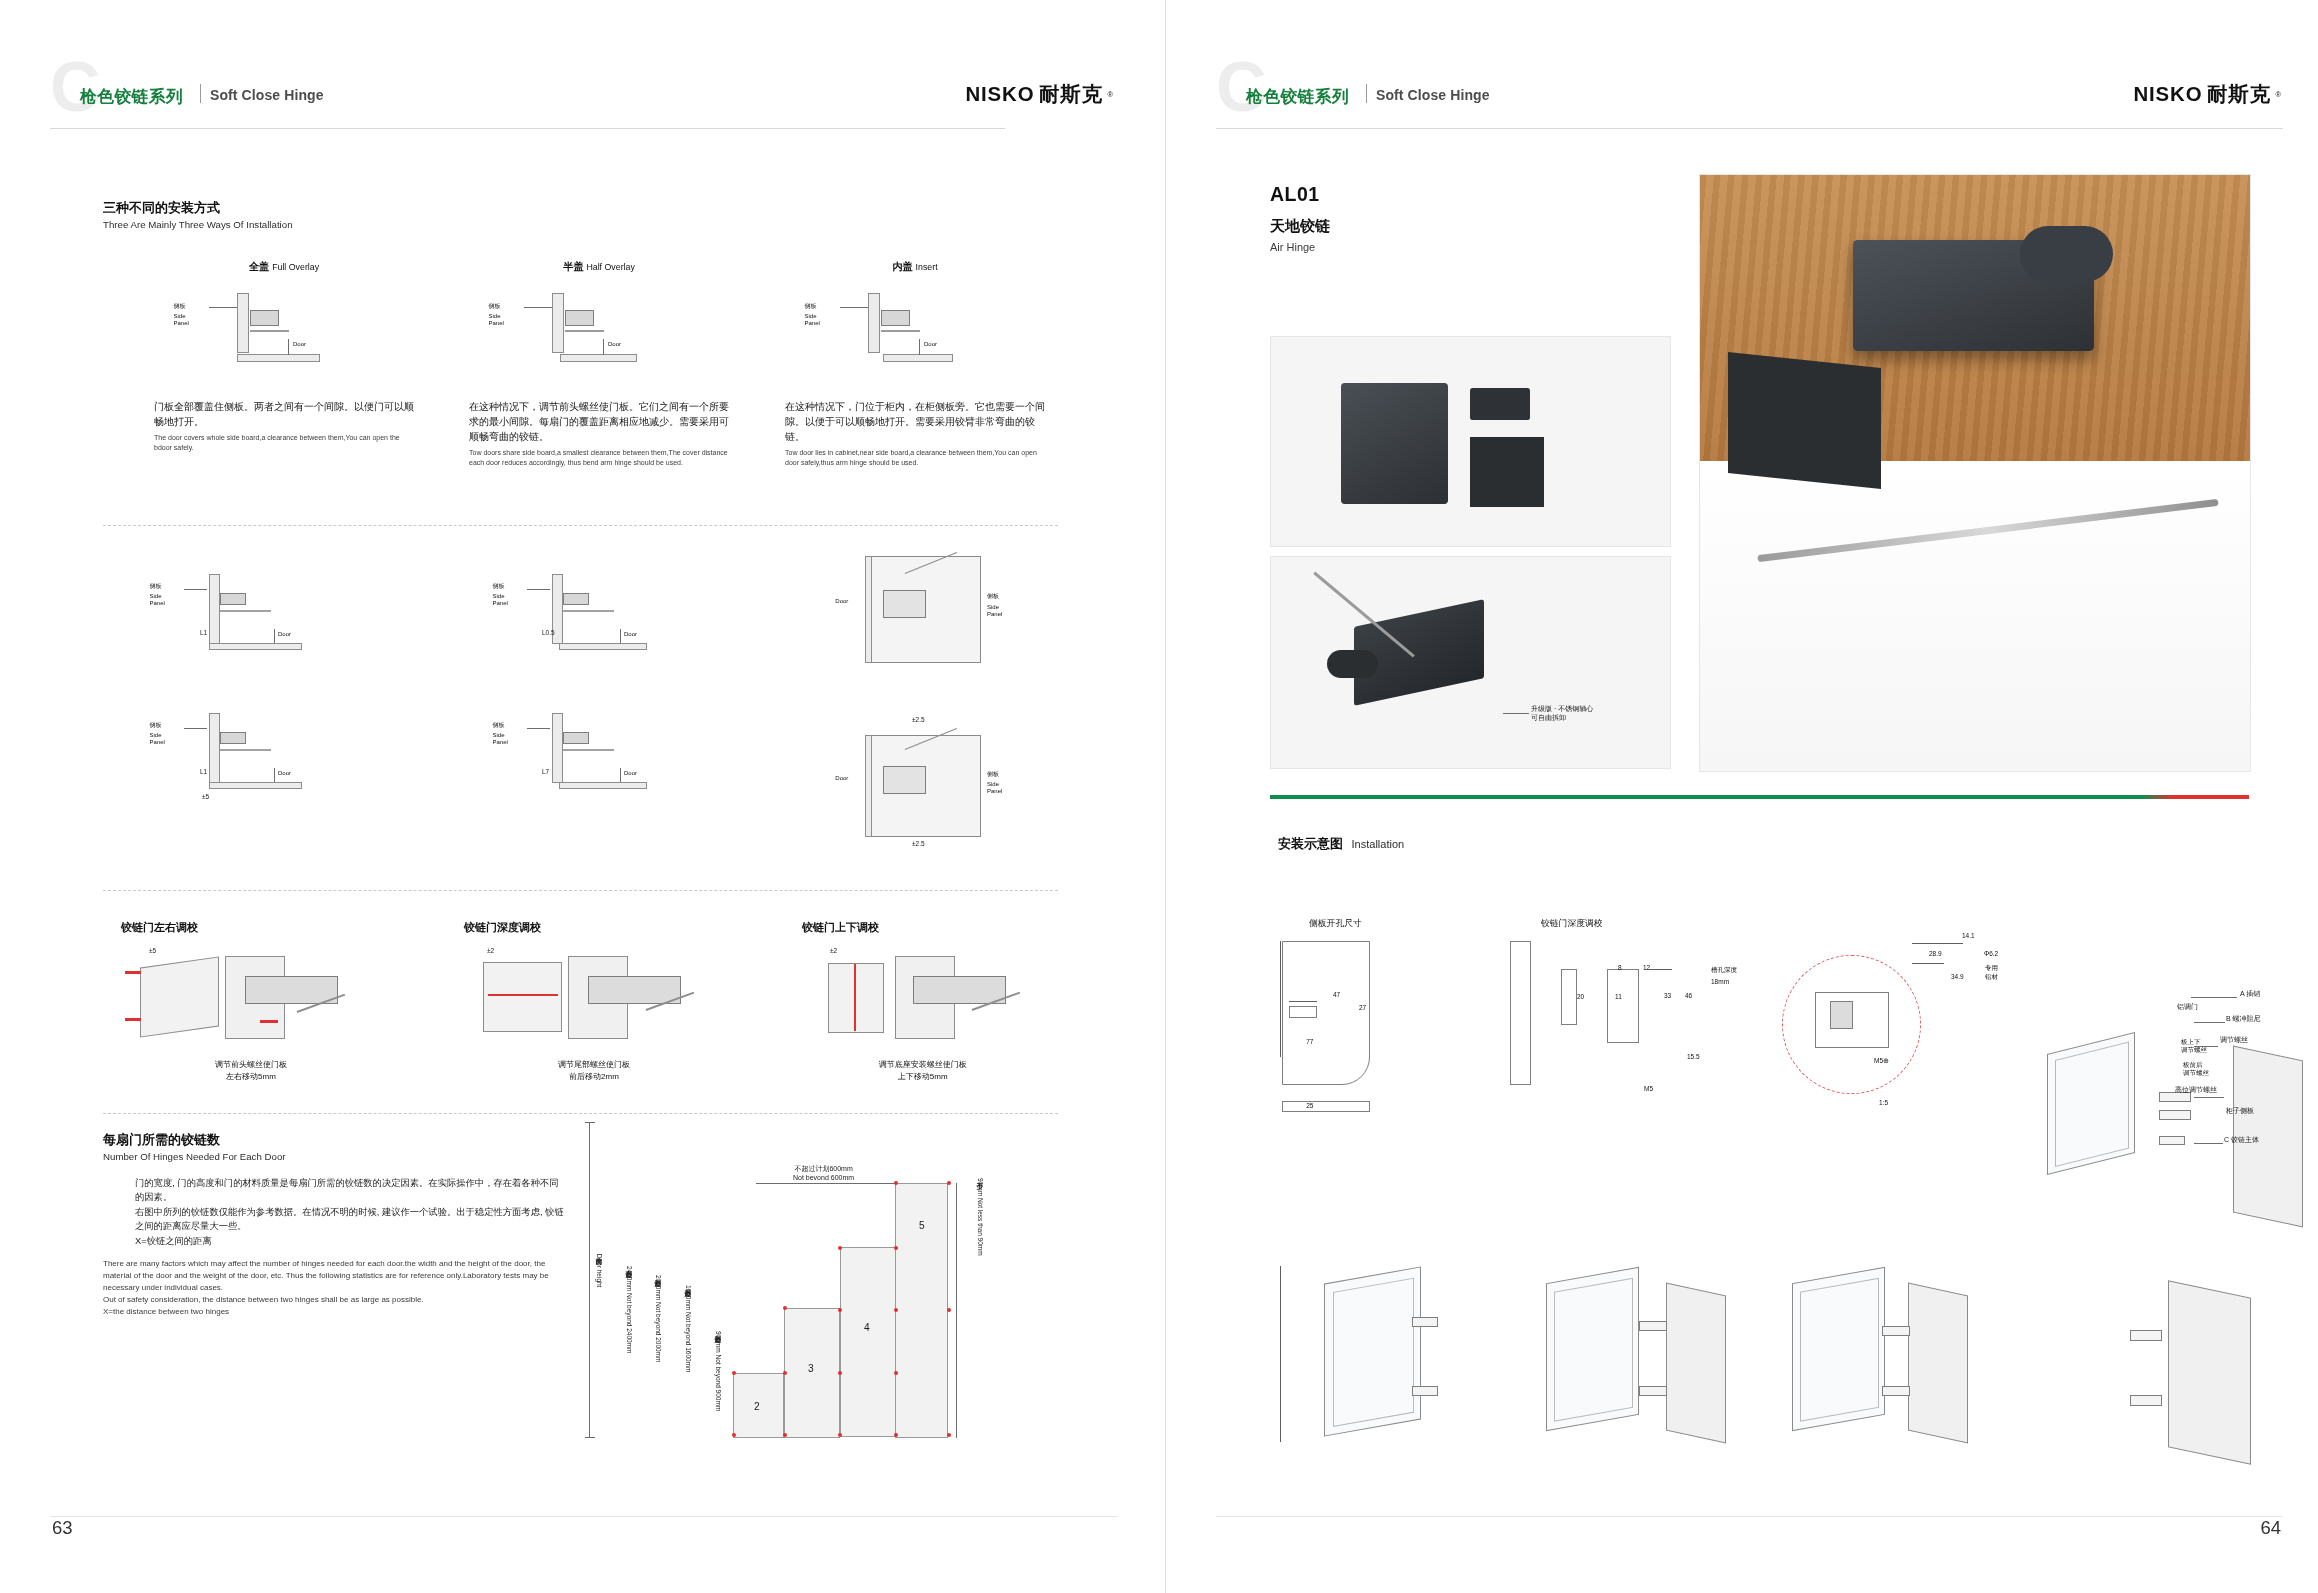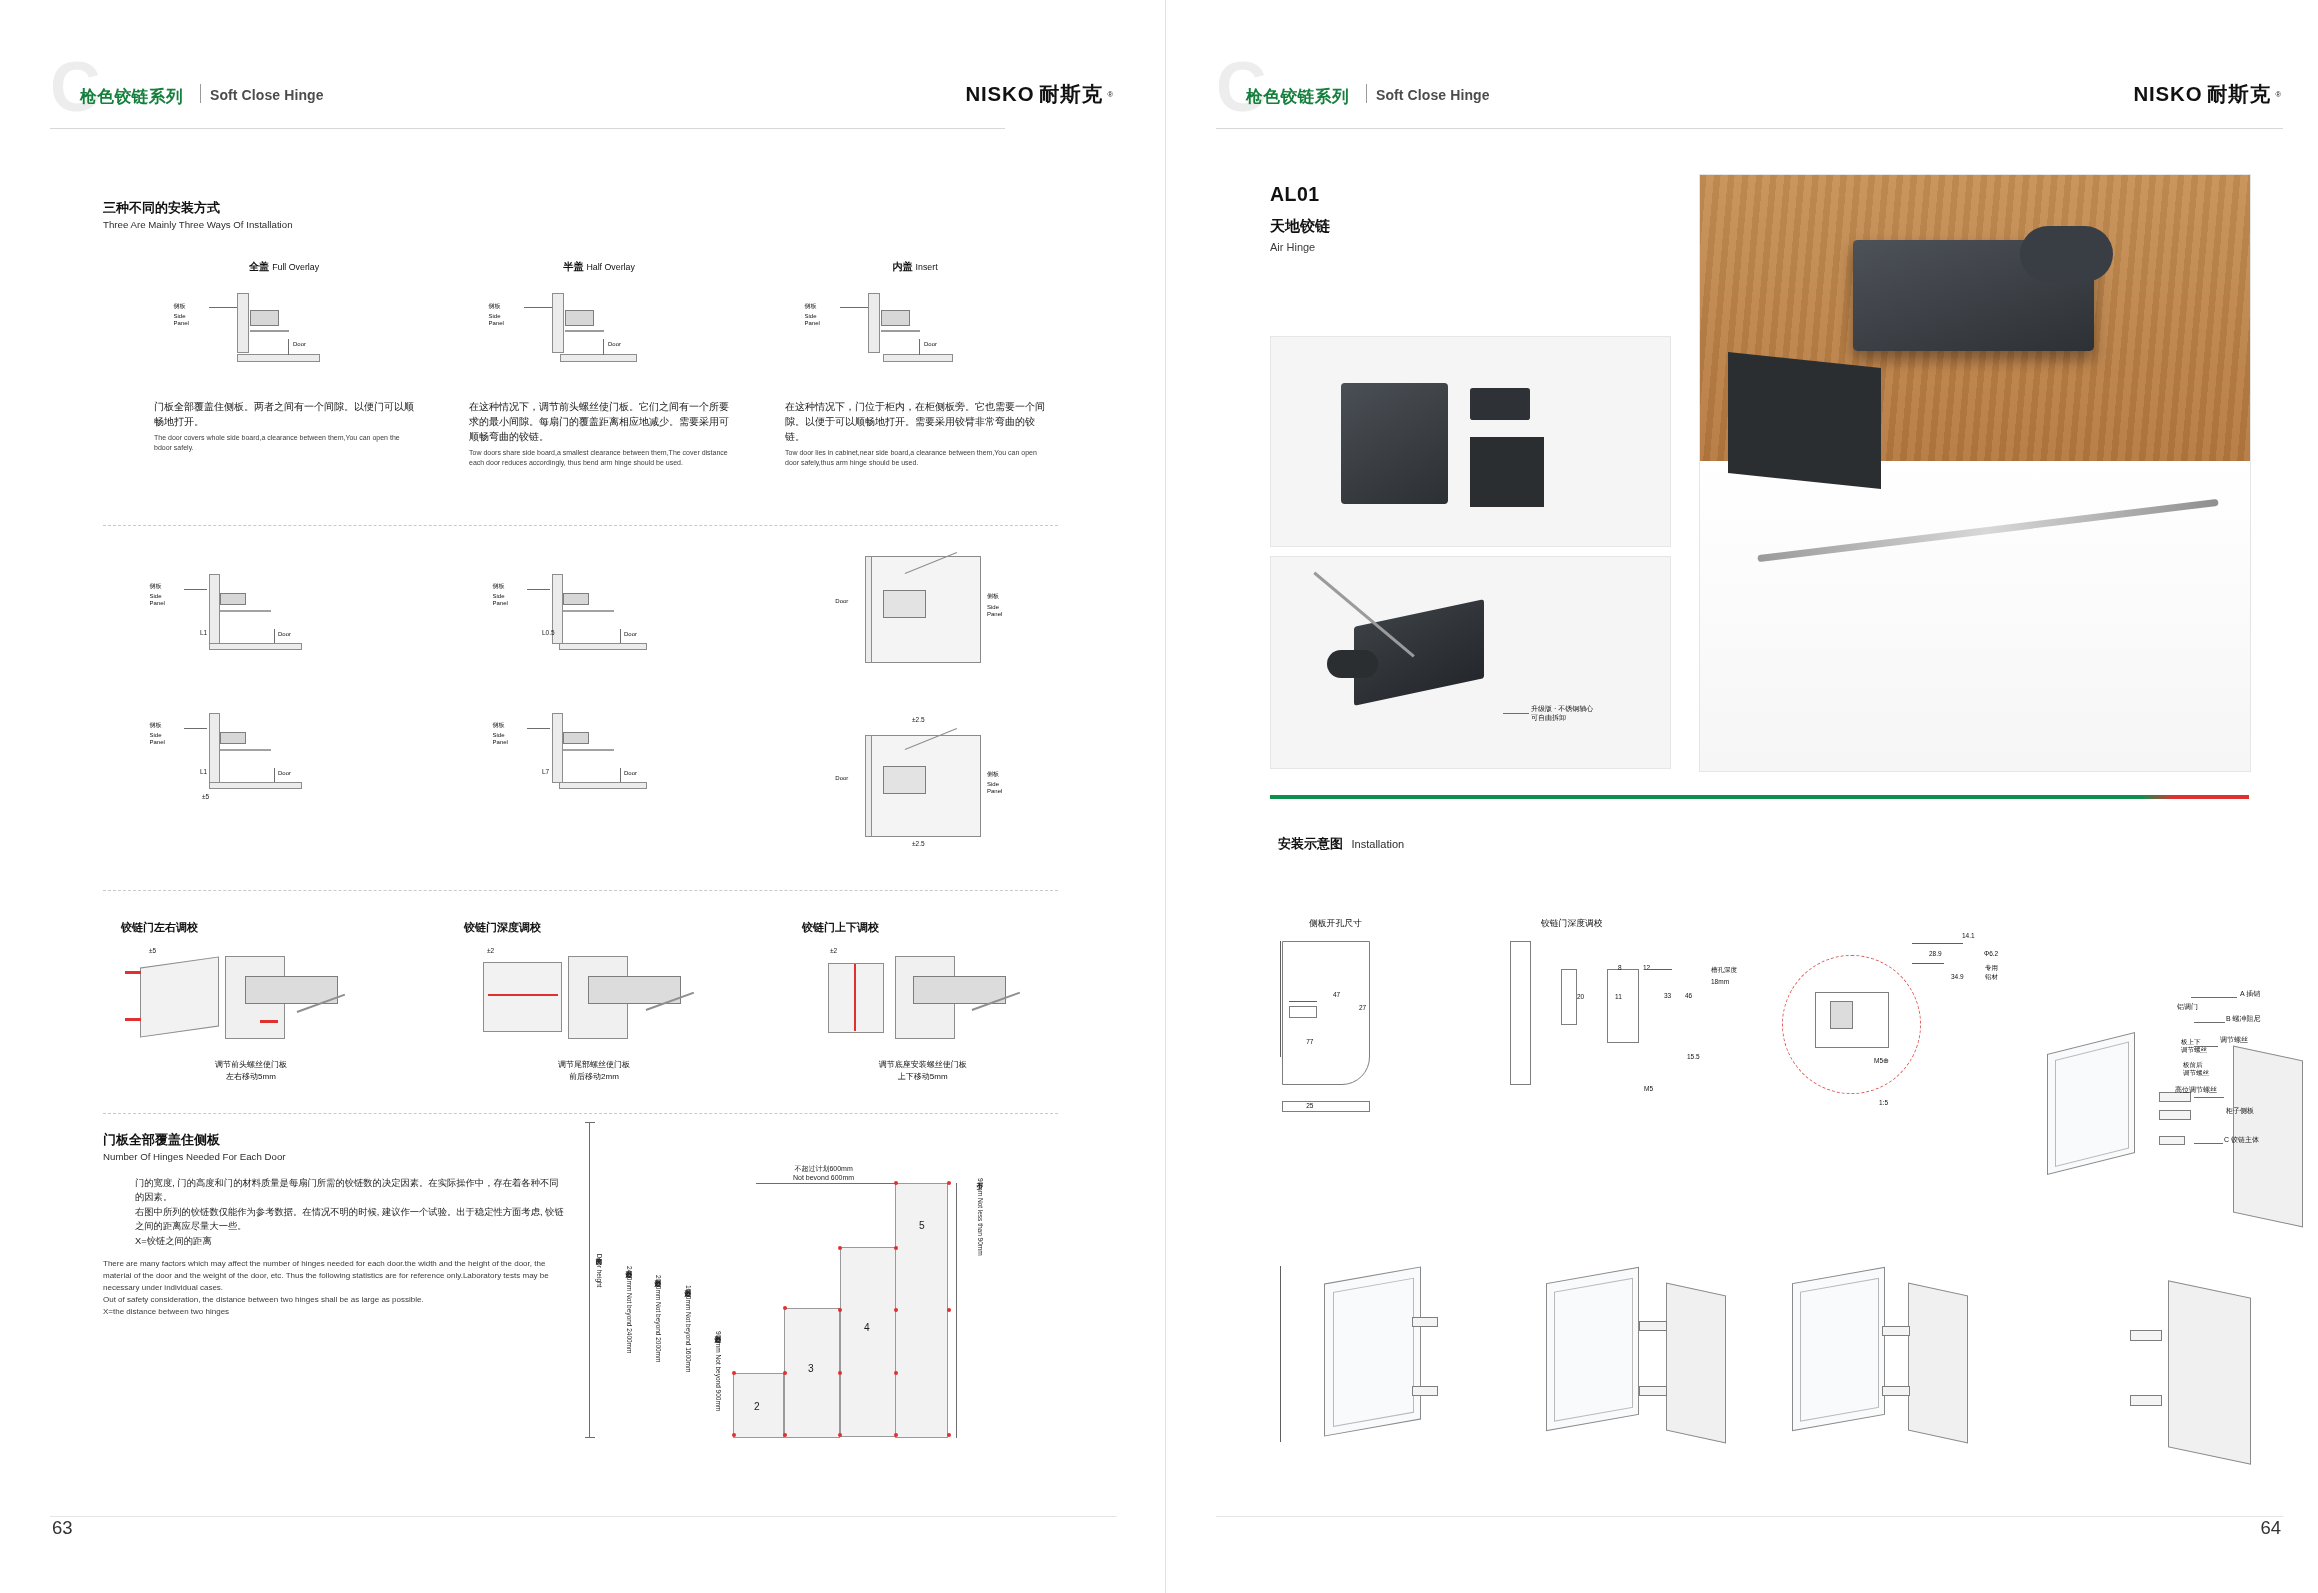--- a/index.html
+++ b/index.html
@@ -311,21 +311,21 @@
       <div class="ln" style="left:170px; top:89px; width:51px; height:2.3px; background:#8f8f8f; transform:rotate(-20deg); transform-origin:left;"></div>
       <div class="adj-cap" style="position:absolute; left:-9.3px; top:139px; width:260px;">
         <span>调节底座安装螺丝使门板</span><br>
         <span>上下移动5mm</span>
       </div>
     </div>
 
     <div class="hr-dashed" style="top:1113px;"></div>
 
     <div id="blk-count">
-      <div class="sec-cn">门板全部覆盖住侧板</div>
+      <div class="sec-cn">每扇门所需的铰链数</div>
       <div class="sec-en">Number Of Hinges Needed For Each Door</div>
       <div class="cn" style="margin-top:14px; white-space:pre-line; font-size:9.3px;">门的宽度, 门的高度和门的材料质量是每扇门所需的铰链数的决定因素。在实际操作中，存在着各种不同的因素。
 右图中所列的铰链数仅能作为参考数据。在情况不明的时候, 建议作一个试验。出于稳定性方面考虑, 铰链之间的距离应尽量大一些。
 X=铰链之间的距离</div>
       <div class="en" style="margin-top:10.2px; white-space:pre-line; font-size:8px;">There are many factors which may affect the number of hinges needed for each door.the width and the height of the door, the material of the door and the weight of the door, etc. Thus the following statistics are for reference only.Laboratory tests may be necessary under individual cases.
 Out of safety consideration, the distance between two hinges shall be as large as possible.
 X=the distance between two hinges</div>
     </div>
 
     <div id="count-chart">

